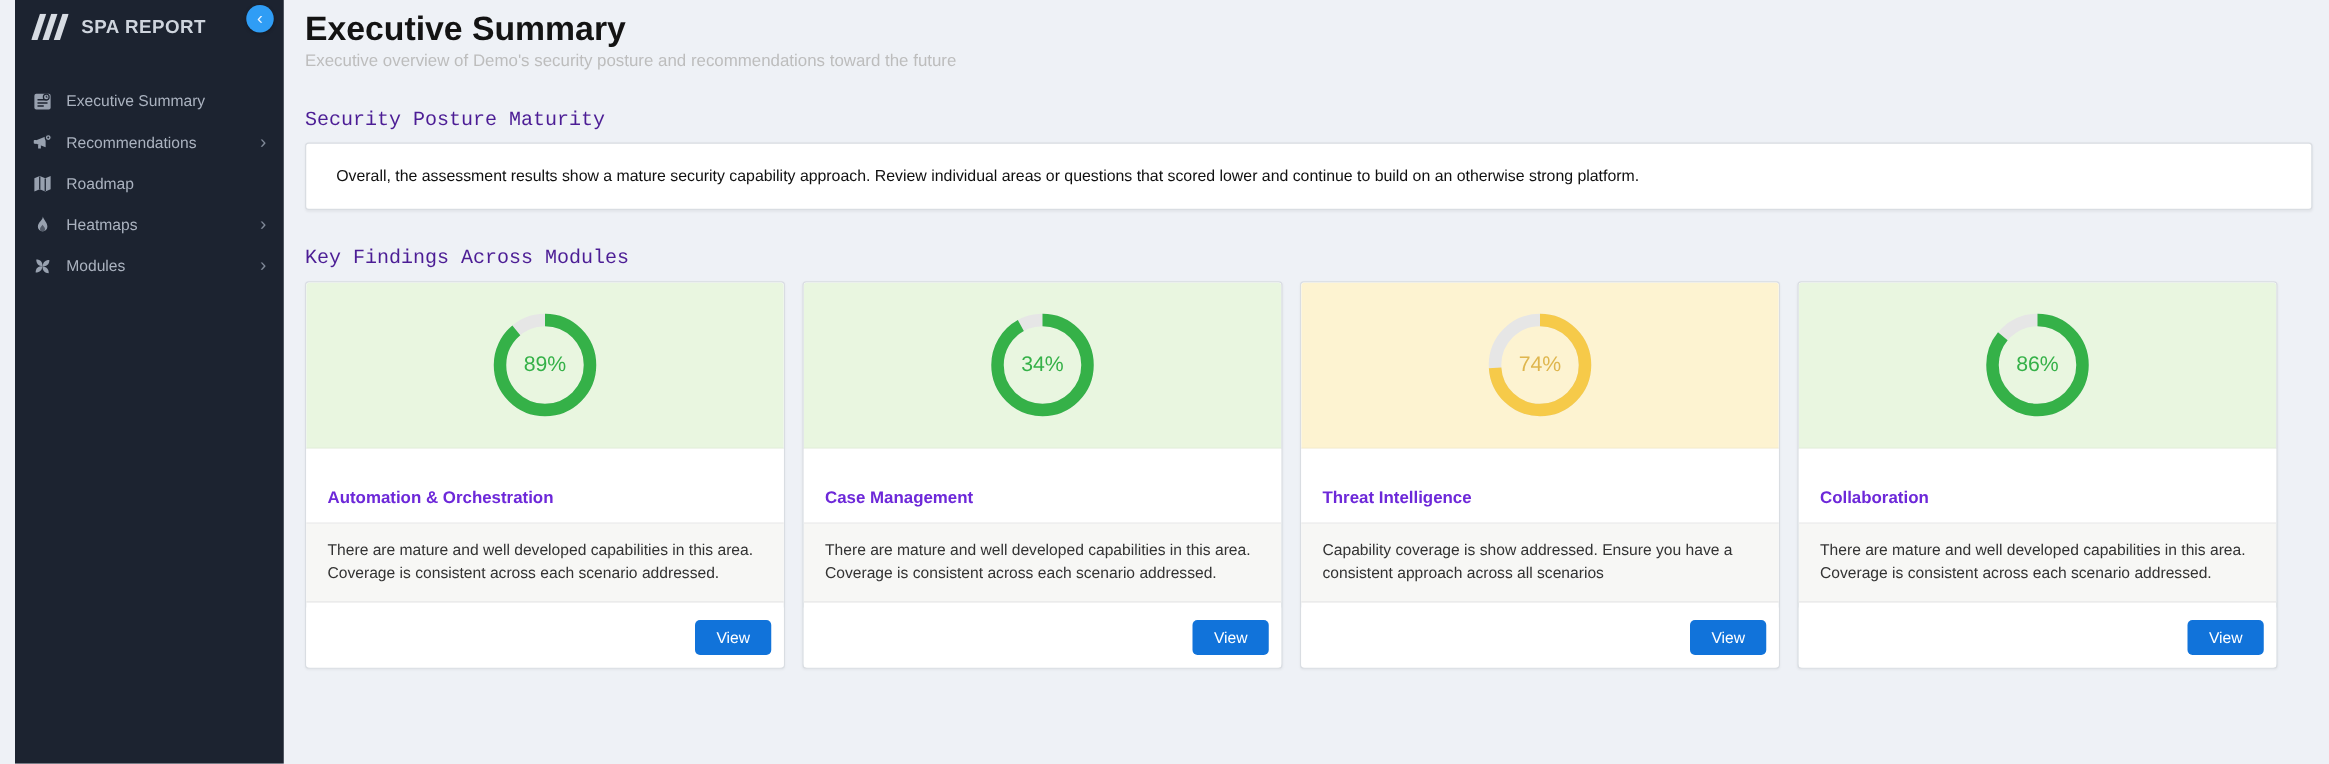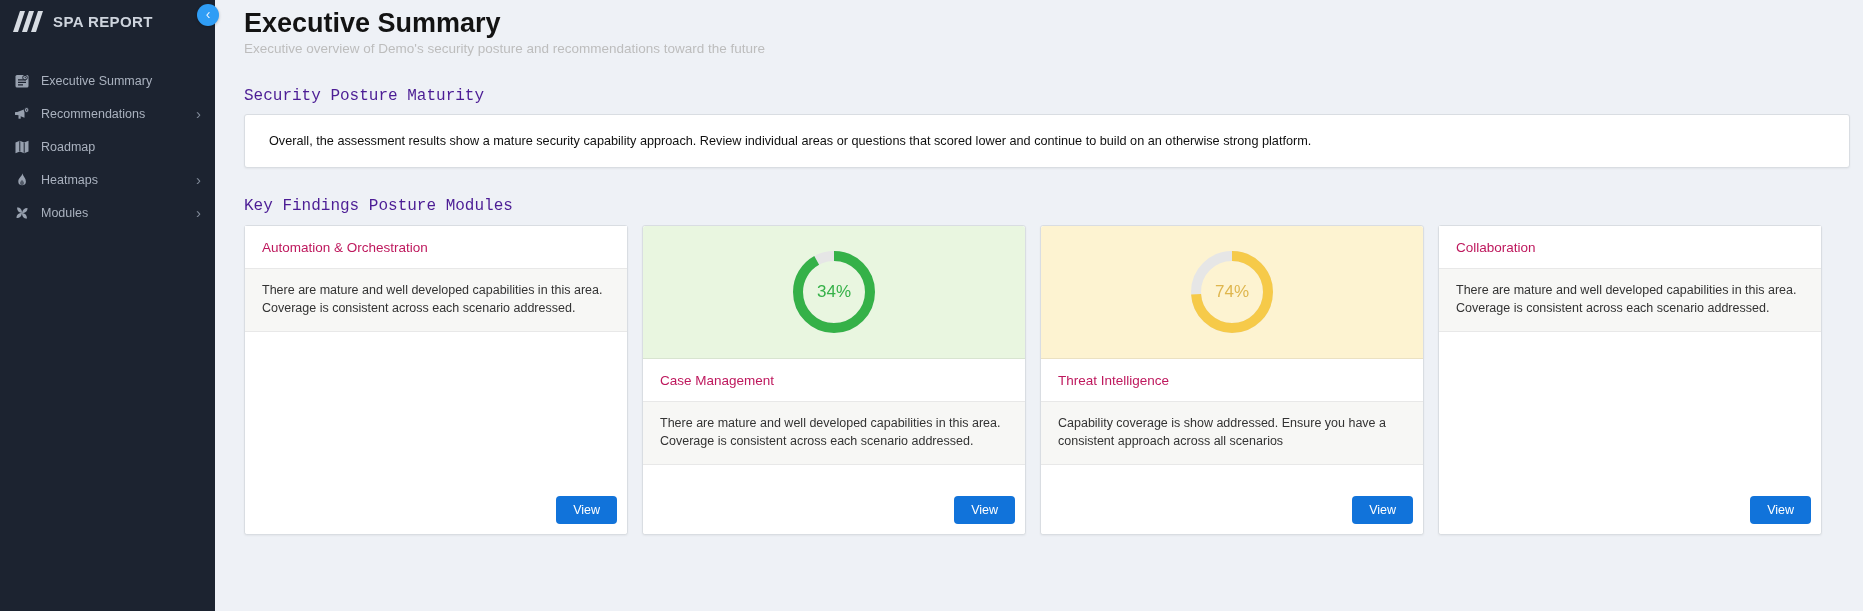--- a/index.html
+++ b/index.html
@@ -5,21 +5,21 @@
   * { box-sizing: border-box; margin: 0; padding: 0; }
   html, body { width: 1863px; height: 611px; overflow: hidden; }
   body {
     font-family: "Liberation Sans", sans-serif;
     background: #eef1f6;
     position: relative;
   }
 
   
   .sidebar {
-    position: absolute; left: 0; top: 0; width: 215px; height: 611px;
+    position: absolute; left: 12px; top: 0; width: 215px; height: 611px;
     background: #1c2330; color: #aab2bf; z-index: 1;
   }
   .brand {
     display: flex; align-items: center; gap: 10px;
     padding: 10px 13px 8px 13px; height: 40px;
   }
   .brand-logo { width: 30px; height: 21px; flex: 0 0 auto; }
   .brand-name {
     font-size: 15px; font-weight: bold; letter-spacing: .4px; color: #ced4dd;
     white-space: nowrap;
@@ -89,21 +89,21 @@
   .card[data-status="good"] .ring-fill { stroke: #35b148; }
   .card[data-status="warn"] .ring-fill { stroke: #f6ca49; }
   .donut-label {
     position: absolute; inset: 0; display: flex; align-items: center; justify-content: center;
     font-size: 17px;
   }
   .card[data-status="good"] .donut-label { color: #35b148; }
   .card[data-status="warn"] .donut-label { color: #dfb64e; }
 
   .card-title {
-    padding: 14px 17px 13px; font-size: 13.5px; font-weight: normal; color: #be185d;
+    padding: 31px 17px 13px; font-size: 13.5px; font-weight: bold; color: #6d28d9;
     background: #fff; border-bottom: 1px solid #e8e8e8;
   }
   .card-desc {
     padding: 13px 17px; font-size: 12.5px; line-height: 1.42; color: #333;
     background: #f7f7f5; border-bottom: 1px solid #e8e8e8; min-height: 63px;
   }
   .card-footer {
     margin-top: auto; padding: 10px; display: flex; justify-content: flex-end;
     background: #fff; border-radius: 0 0 3px 3px;
   }
@@ -203,25 +203,34 @@
 
   <h1 class="page-title">Executive Summary</h1>
   <div class="page-subtitle">Executive overview of Demo's security posture and recommendations toward the future</div>
 
   <h2 class="section-heading posture-heading">Security Posture Maturity</h2>
 
   <div class="posture-card">
     <div class="posture-desc">Overall, the assessment results show a mature security capability approach. Review individual areas or questions that scored lower and continue to build on an otherwise strong platform.</div>
   </div>
 
-  <h2 class="section-heading findings-heading">Key Findings Posture Modules</h2>
+  <h2 class="section-heading findings-heading">Key Findings Across Modules</h2>
 
   <div class="cards-row">
 
     <div class="card" data-status="good">
+      <div class="card-hero">
+        <div class="donut">
+          <svg viewBox="0 0 84 84">
+            <circle class="ring-track" cx="42" cy="42" r="36"></circle>
+            <circle class="ring-fill" cx="42" cy="42" r="36" pathLength="100" transform="rotate(-90 42 42)" stroke-dasharray="89 100"></circle>
+          </svg>
+          <span class="donut-label">89%</span>
+        </div>
+      </div>
       <div class="card-title">Automation &amp; Orchestration</div>
       <div class="card-desc">There are mature and well developed capabilities in this area. Coverage is consistent across each scenario addressed.</div>
       <div class="card-footer">
         <button class="view-btn">View</button>
       </div>
     </div>
 
     <div class="card" data-status="good">
       <div class="card-hero">
         <div class="donut">
@@ -250,20 +259,29 @@
         </div>
       </div>
       <div class="card-title">Threat Intelligence</div>
       <div class="card-desc">Capability coverage is show addressed. Ensure you have a consistent approach across all scenarios</div>
       <div class="card-footer">
         <button class="view-btn">View</button>
       </div>
     </div>
 
     <div class="card" data-status="good">
+      <div class="card-hero">
+        <div class="donut">
+          <svg viewBox="0 0 84 84">
+            <circle class="ring-track" cx="42" cy="42" r="36"></circle>
+            <circle class="ring-fill" cx="42" cy="42" r="36" pathLength="100" transform="rotate(-90 42 42)" stroke-dasharray="86 100"></circle>
+          </svg>
+          <span class="donut-label">86%</span>
+        </div>
+      </div>
       <div class="card-title">Collaboration</div>
       <div class="card-desc">There are mature and well developed capabilities in this area. Coverage is consistent across each scenario addressed.</div>
       <div class="card-footer">
         <button class="view-btn">View</button>
       </div>
     </div>
 
   </div>
 </main>
 

